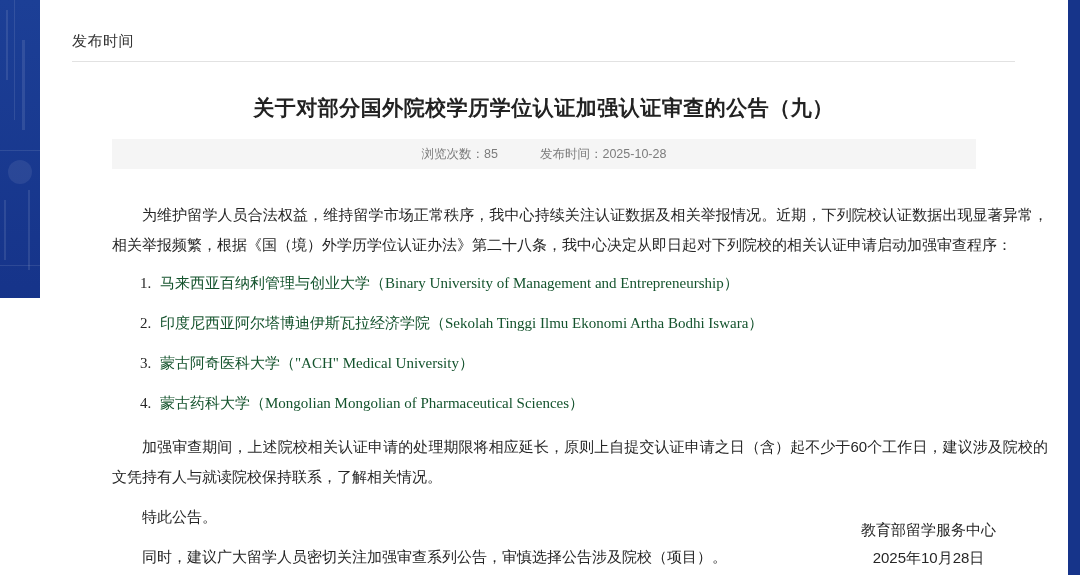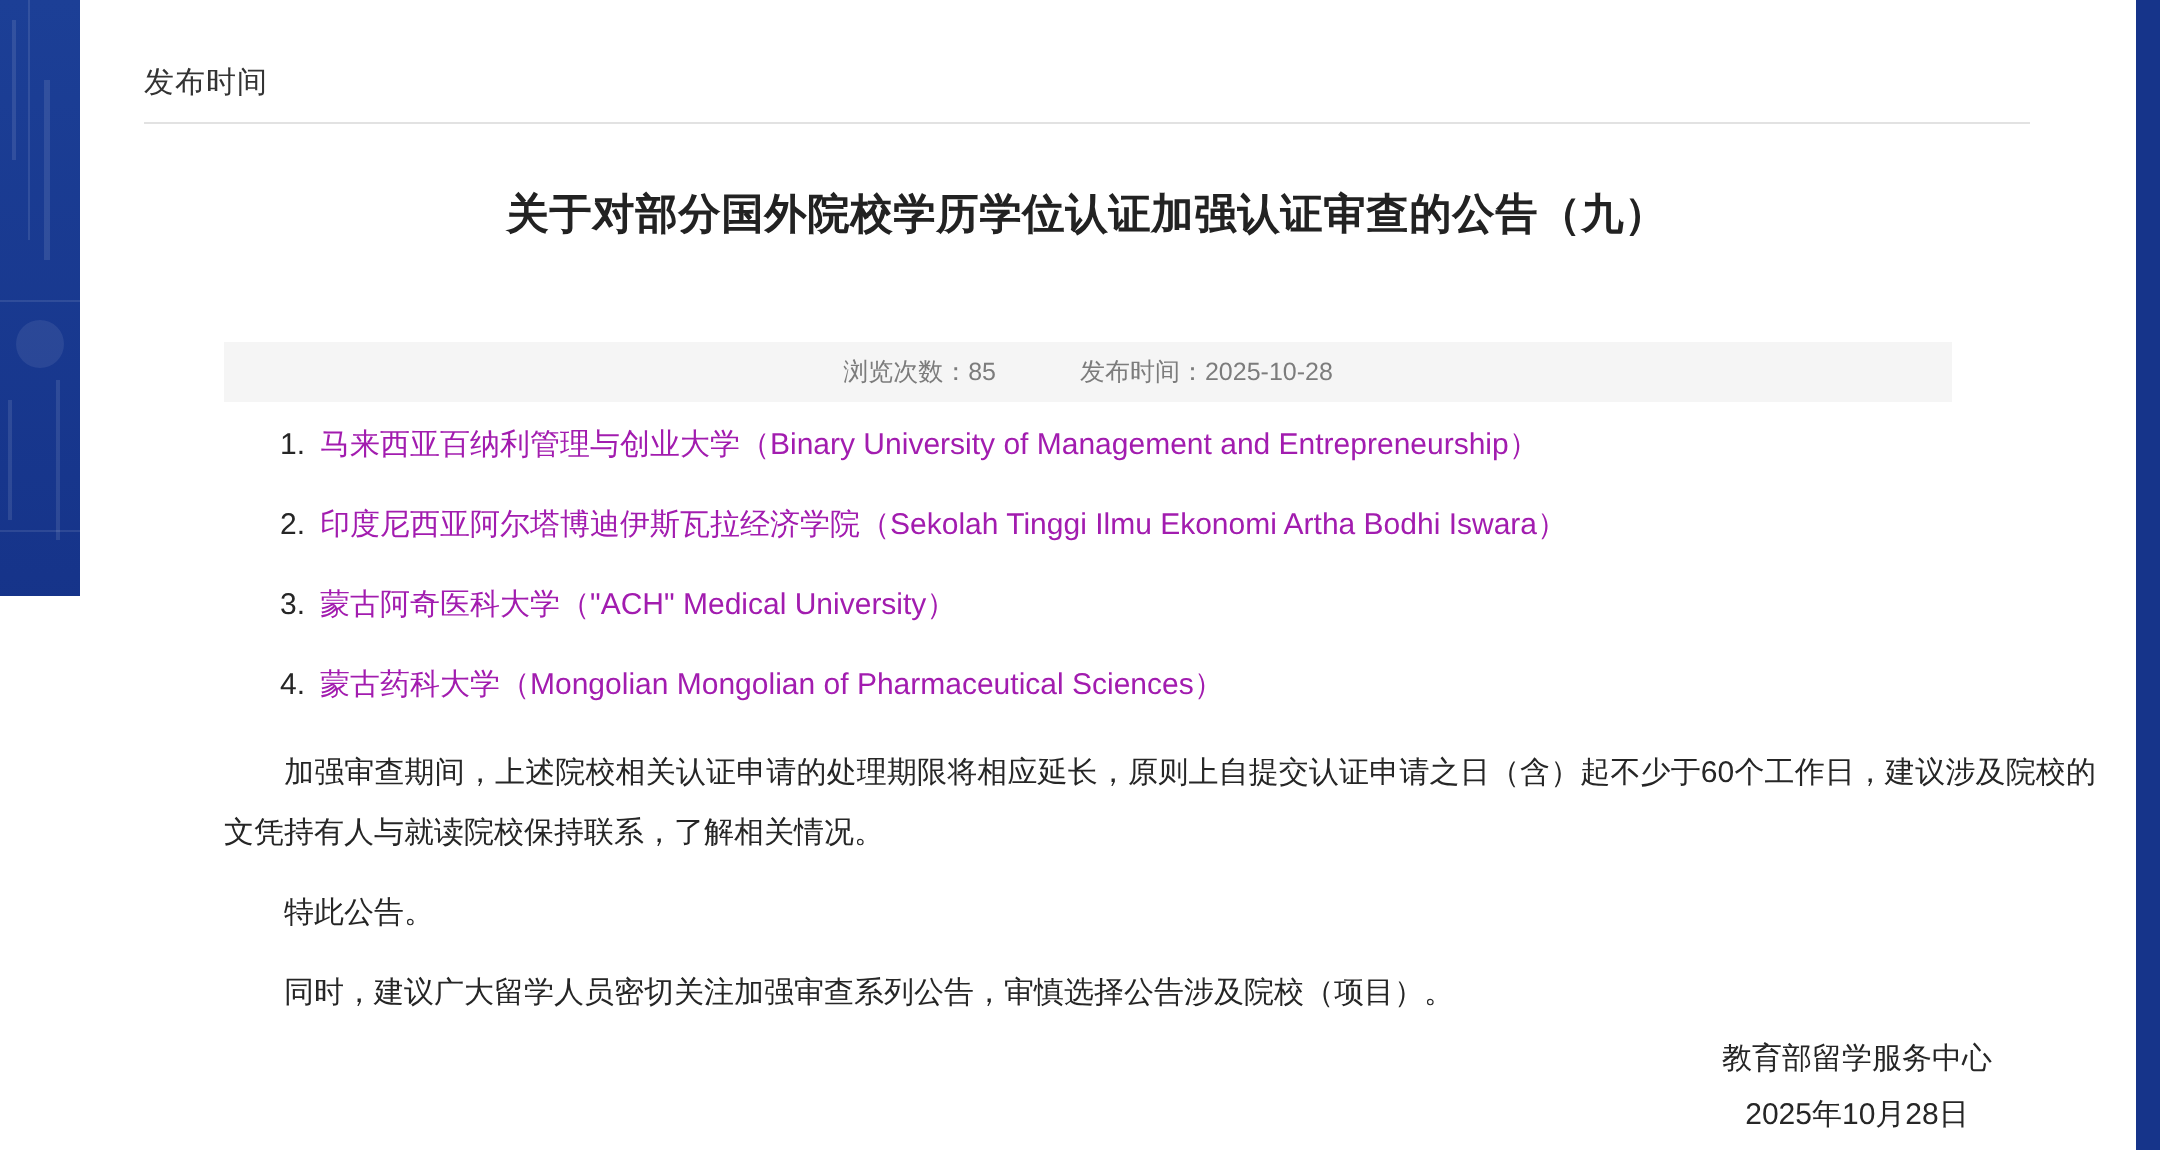--- a/index.html
+++ b/index.html
@@ -92,21 +92,20 @@
     top: 139px;
     width: 864px;
     height: 30px;
     background: #f5f5f5;
     display: flex;
     align-items: center;
     justify-content: center;
     gap: 42px;
     font-size: 12.5px;
     color: #7c7c7c;
-    margin-top: 32px;
   }
   .body-text {
     position: absolute;
     left: 72px;
     top: 200px;
     width: 936px;
     font-size: 15px;
     color: #262626;
     line-height: 30px;
   }
@@ -118,24 +117,25 @@
   ol.school-list {
     margin: 12px 0 14px 0;
     padding: 0 0 0 28px;
     list-style: none;
     counter-reset: item;
   }
   ol.school-list li {
     margin: 0 0 18px 0;
     font-size: 15px;
     line-height: 22px;
-    color: #a21caf;
+    color: #14532d;
     counter-increment: item;
     position: relative;
     padding-left: 20px;
+    font-family: Liberation Serif, serif;
   }
   ol.school-list li::before {
     content: counter(item) ".";
     position: absolute;
     left: 0;
     top: 0;
     color: #262626;
   }
   .sig {
     position: absolute;
@@ -172,20 +172,21 @@
     <div class="hr"></div>
 
     <h1 class="title">关于对部分国外院校学历学位认证加强认证审查的公告（九）</h1>
 
     <div class="meta-bar">
       <span>浏览次数：85</span>
       <span>发布时间：2025-10-28</span>
     </div>
 
     <div class="body-text">
+      <p class="para">为维护留学人员合法权益，维持留学市场正常秩序，我中心持续关注认证数据及相关举报情况。近期，下列院校认证数据出现显著异常，相关举报频繁，根据《国（境）外学历学位认证办法》第二十八条，我中心决定从即日起对下列院校的相关认证申请启动加强审查程序：</p>
 
       <ol class="school-list">
         <li>马来西亚百纳利管理与创业大学（Binary University of Management and Entrepreneurship）</li>
         <li>印度尼西亚阿尔塔博迪伊斯瓦拉经济学院（Sekolah Tinggi Ilmu Ekonomi Artha Bodhi Iswara）</li>
         <li>蒙古阿奇医科大学（"ACH" Medical University）</li>
         <li>蒙古药科大学（Mongolian Mongolian of Pharmaceutical Sciences）</li>
       </ol>
 
       <p class="para">加强审查期间，上述院校相关认证申请的处理期限将相应延长，原则上自提交认证申请之日（含）起不少于60个工作日，建议涉及院校的文凭持有人与就读院校保持联系，了解相关情况。</p>
       <p class="para">特此公告。</p>

